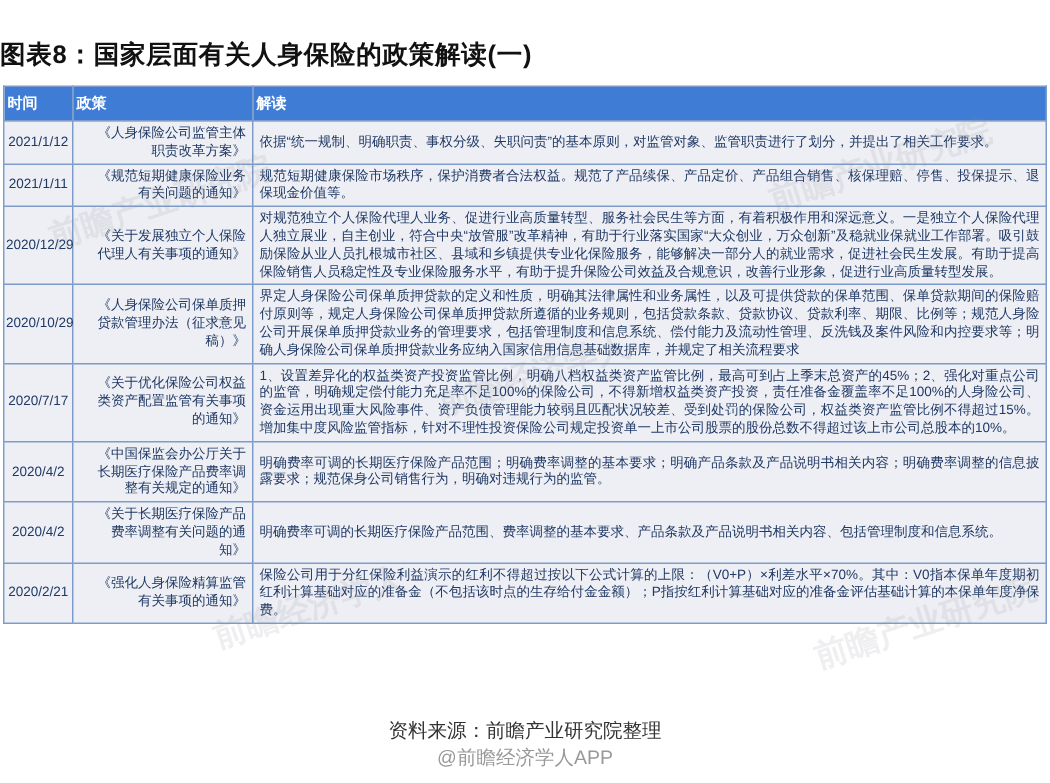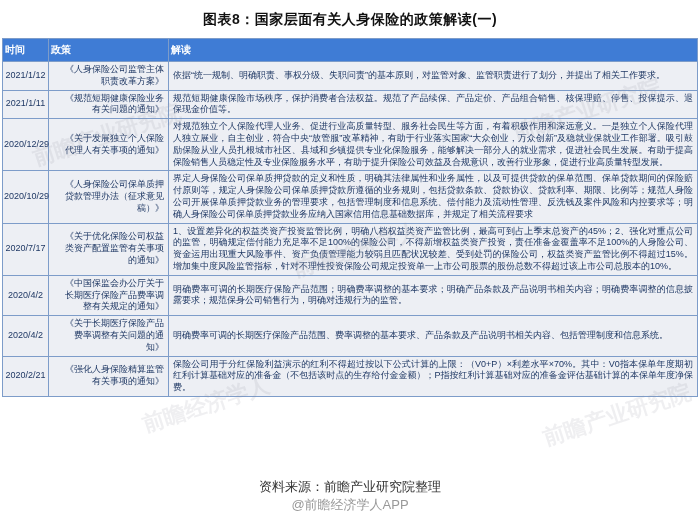--- a/index.html
+++ b/index.html
@@ -9,22 +9,22 @@
     --border:#7d9cc9;
     --cell-text:#1f3864;
     --title-text:#111111;
     --source-text:#333333;
     --brand-text:#999999;
   }
   *{box-sizing:border-box;margin:0;padding:0;}
   html,body{width:700px;height:522px;overflow:hidden;background:#ffffff;
     font-family:"Liberation Sans","DejaVu Sans",sans-serif;position:relative;}
   .title{
-    text-align:center;font-size:14px;font-weight:bold;color:var(--title-text);
-    padding-top:11px;letter-spacing:0.5px;
+    font-size:17px;font-weight:bold;color:var(--title-text);
+    padding-top:25px;letter-spacing:0.5px;
   }
   table.policy-table{
     border-collapse:collapse;width:696px;margin:9px 2px 0 2px;table-layout:fixed;
   }
   .policy-table th,.policy-table td{
     border:1px solid var(--border);
     vertical-align:middle;
   }
   .policy-table th{
     background:var(--header-bg);color:var(--header-text);

